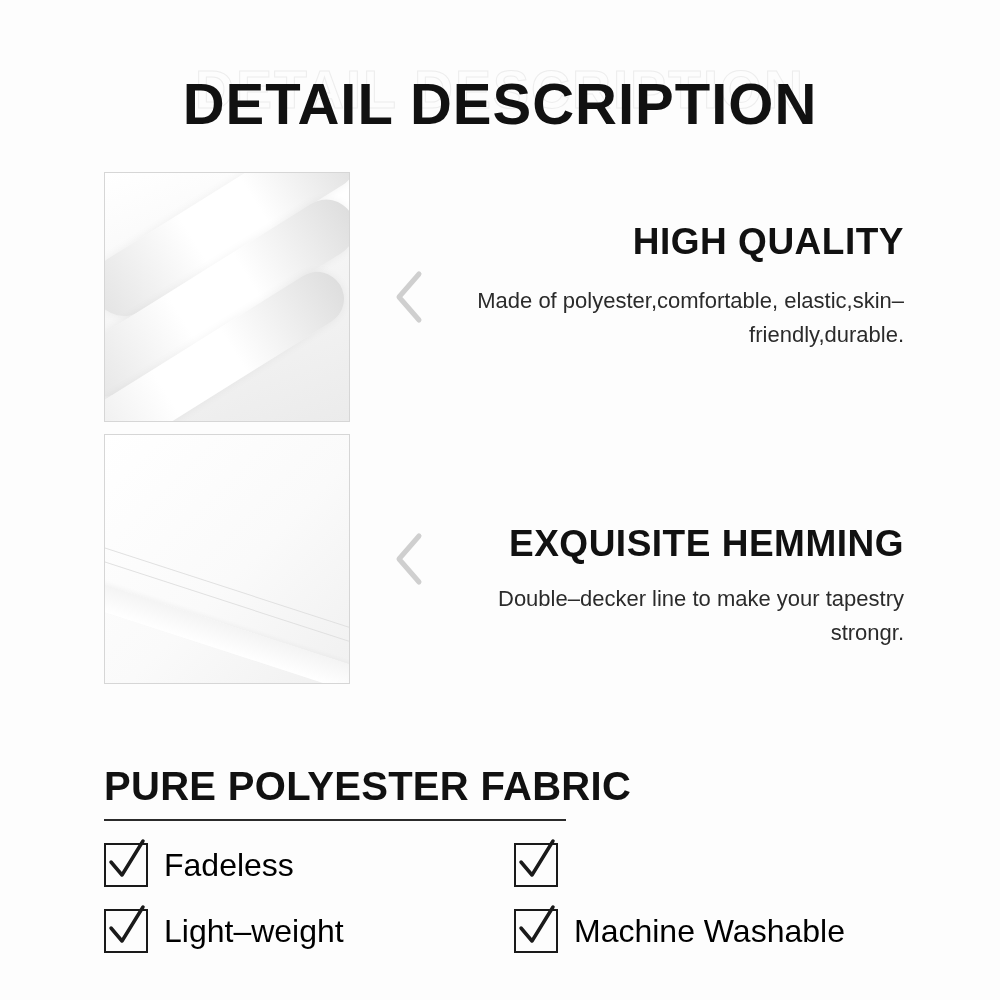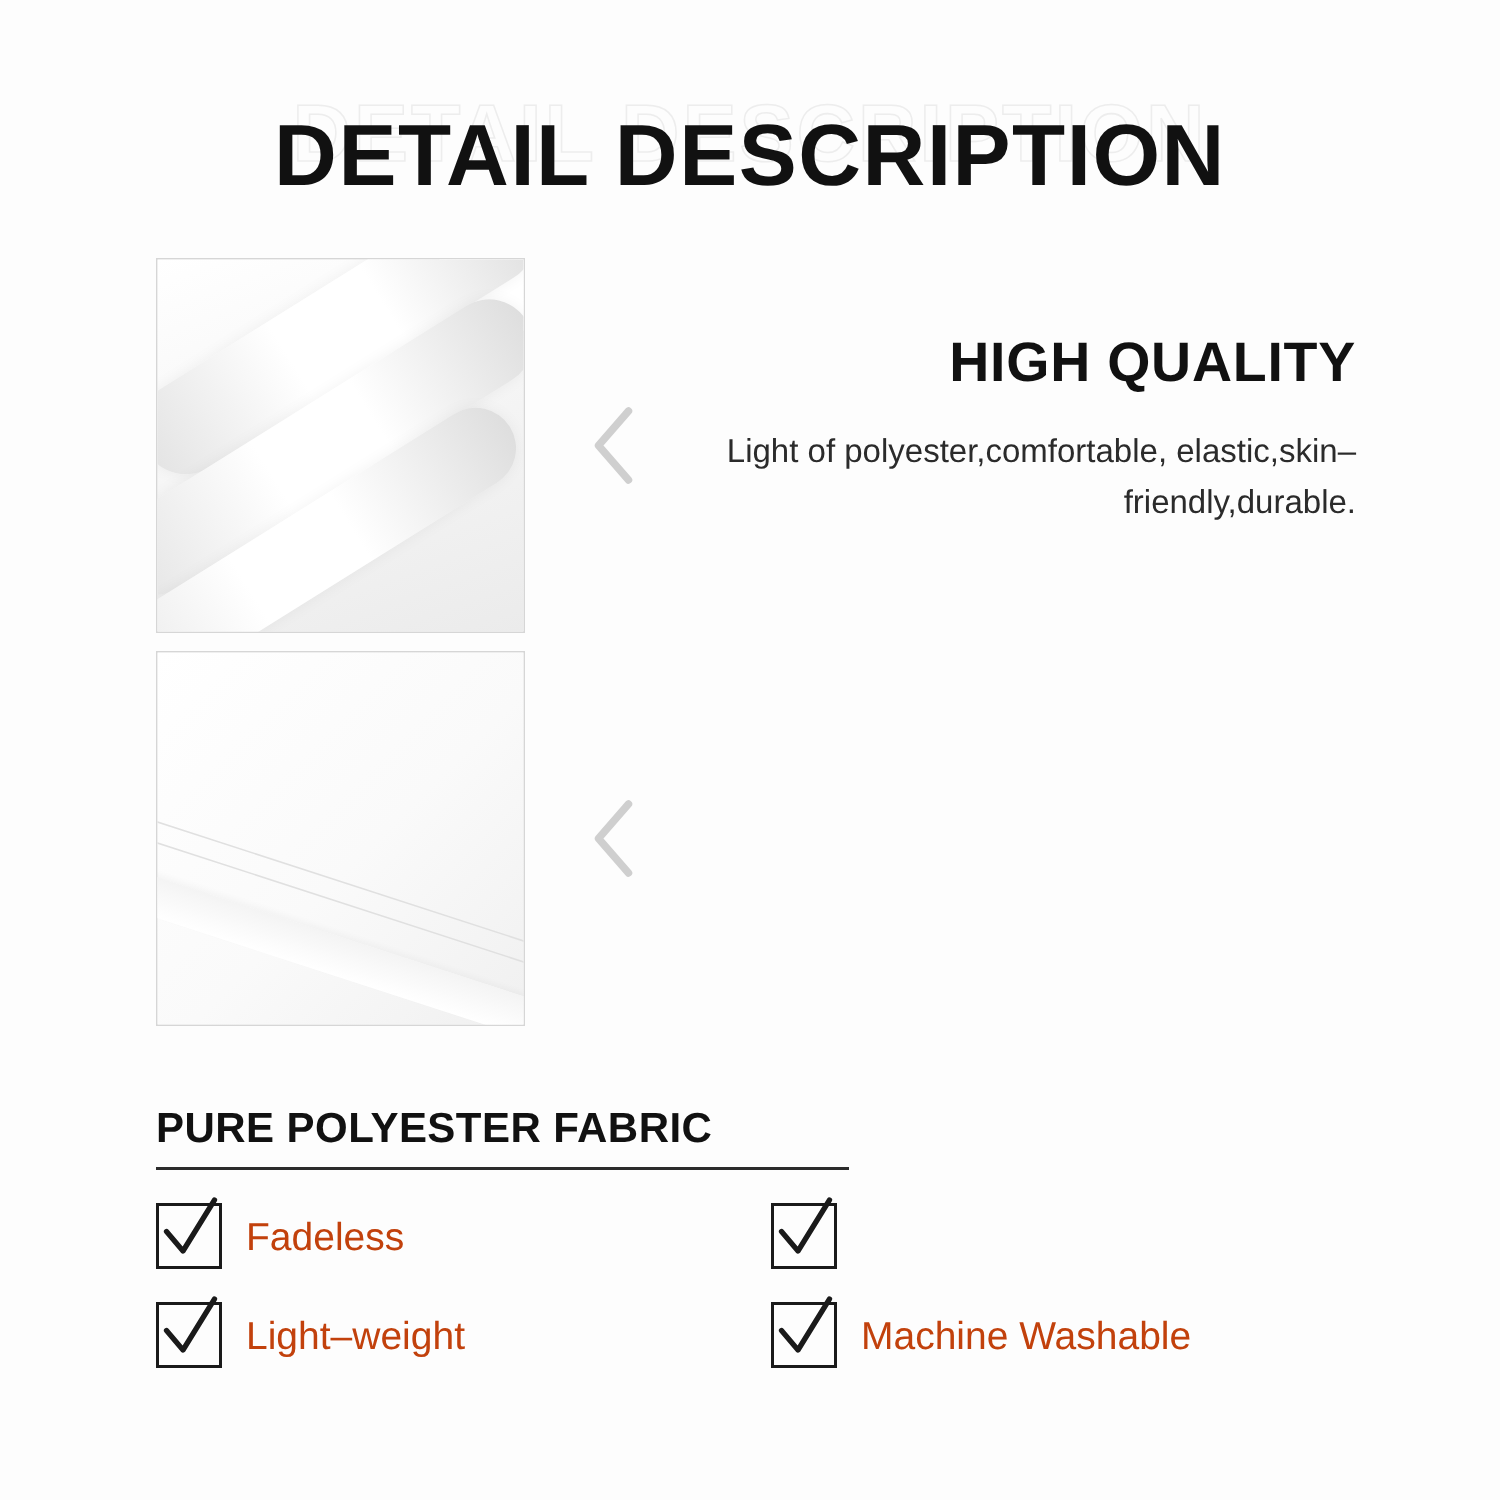--- a/index.html
+++ b/index.html
@@ -168,25 +168,26 @@
   .row2 .feat-desc { margin-top: 16px; }
 
   
   .fabric {
     position: absolute;
     left: 104px;
     top: 736px;
     width: 800px;
   }
   .fabric-title {
-    font-size: 28px;
+    font-size: 40px;
     font-weight: 600;
     color: #111111;
     letter-spacing: 0.3px;
     padding-bottom: 10px;
+    margin-top: 28px;
   }
   .fabric-rule {
     width: 462px;
     height: 2px;
     background: #2b2b2b;
     margin-bottom: 22px;
   }
   .check-grid {
     display: grid;
     grid-template-columns: 410px 390px;
@@ -203,22 +204,22 @@
     border: 2px solid #1a1a1a;
     position: relative;
     flex: 0 0 auto;
   }
   .checkbox svg {
     position: absolute;
     left: -2px;
     top: -9px;
   }
   .check-label {
-    font-size: 26px;
-    color: #c2410c;
+    font-size: 32px;
+    color: #000000;
   }
 </style>
 </head>
 <body>
 
 <div class="page">
 
   <div class="header">
     <div class="ghost-title">DETAIL DESCRIPTION</div>
     <div class="main-title">DETAIL DESCRIPTION</div>
@@ -232,35 +233,39 @@
       <div class="fold b"></div>
       <div class="fold c"></div>
     </div>
     <div class="chevron">
       <svg width="34" height="54" viewBox="0 0 34 54" fill="none">
         <polyline points="27,4 7,27 27,50" stroke="#cfcfcf" stroke-width="5" fill="none" stroke-linecap="round" stroke-linejoin="round"></polyline>
       </svg>
     </div>
     <div class="feat-text">
       <div class="feat-title">HIGH QUALITY</div>
-      <div class="feat-desc">Light of polyester,comfortable, elastic,skin–friendly,durable.</div>
+      <div class="feat-desc">Made of polyester,comfortable, elastic,skin–friendly,durable.</div>
     </div>
   </div>
 
   <div class="feature row2">
     <div class="photo">
       <div class="hem-bg"></div>
       <div class="hem-edge"></div>
       <div class="hem-line l1"></div>
       <div class="hem-line l2"></div>
     </div>
     <div class="chevron">
       <svg width="34" height="54" viewBox="0 0 34 54" fill="none">
         <polyline points="27,4 7,27 27,50" stroke="#cfcfcf" stroke-width="5" fill="none" stroke-linecap="round" stroke-linejoin="round"></polyline>
       </svg>
+    </div>
+    <div class="feat-text">
+      <div class="feat-title">EXQUISITE HEMMING</div>
+      <div class="feat-desc">Double–decker line to make your tapestry strongr.</div>
     </div>
   </div>
 
   <div class="fabric">
     <div class="fabric-title">PURE POLYESTER FABRIC</div>
     <div class="fabric-rule"></div>
     <div class="check-grid">
 
       <div class="check-item">
         <div class="checkbox">

